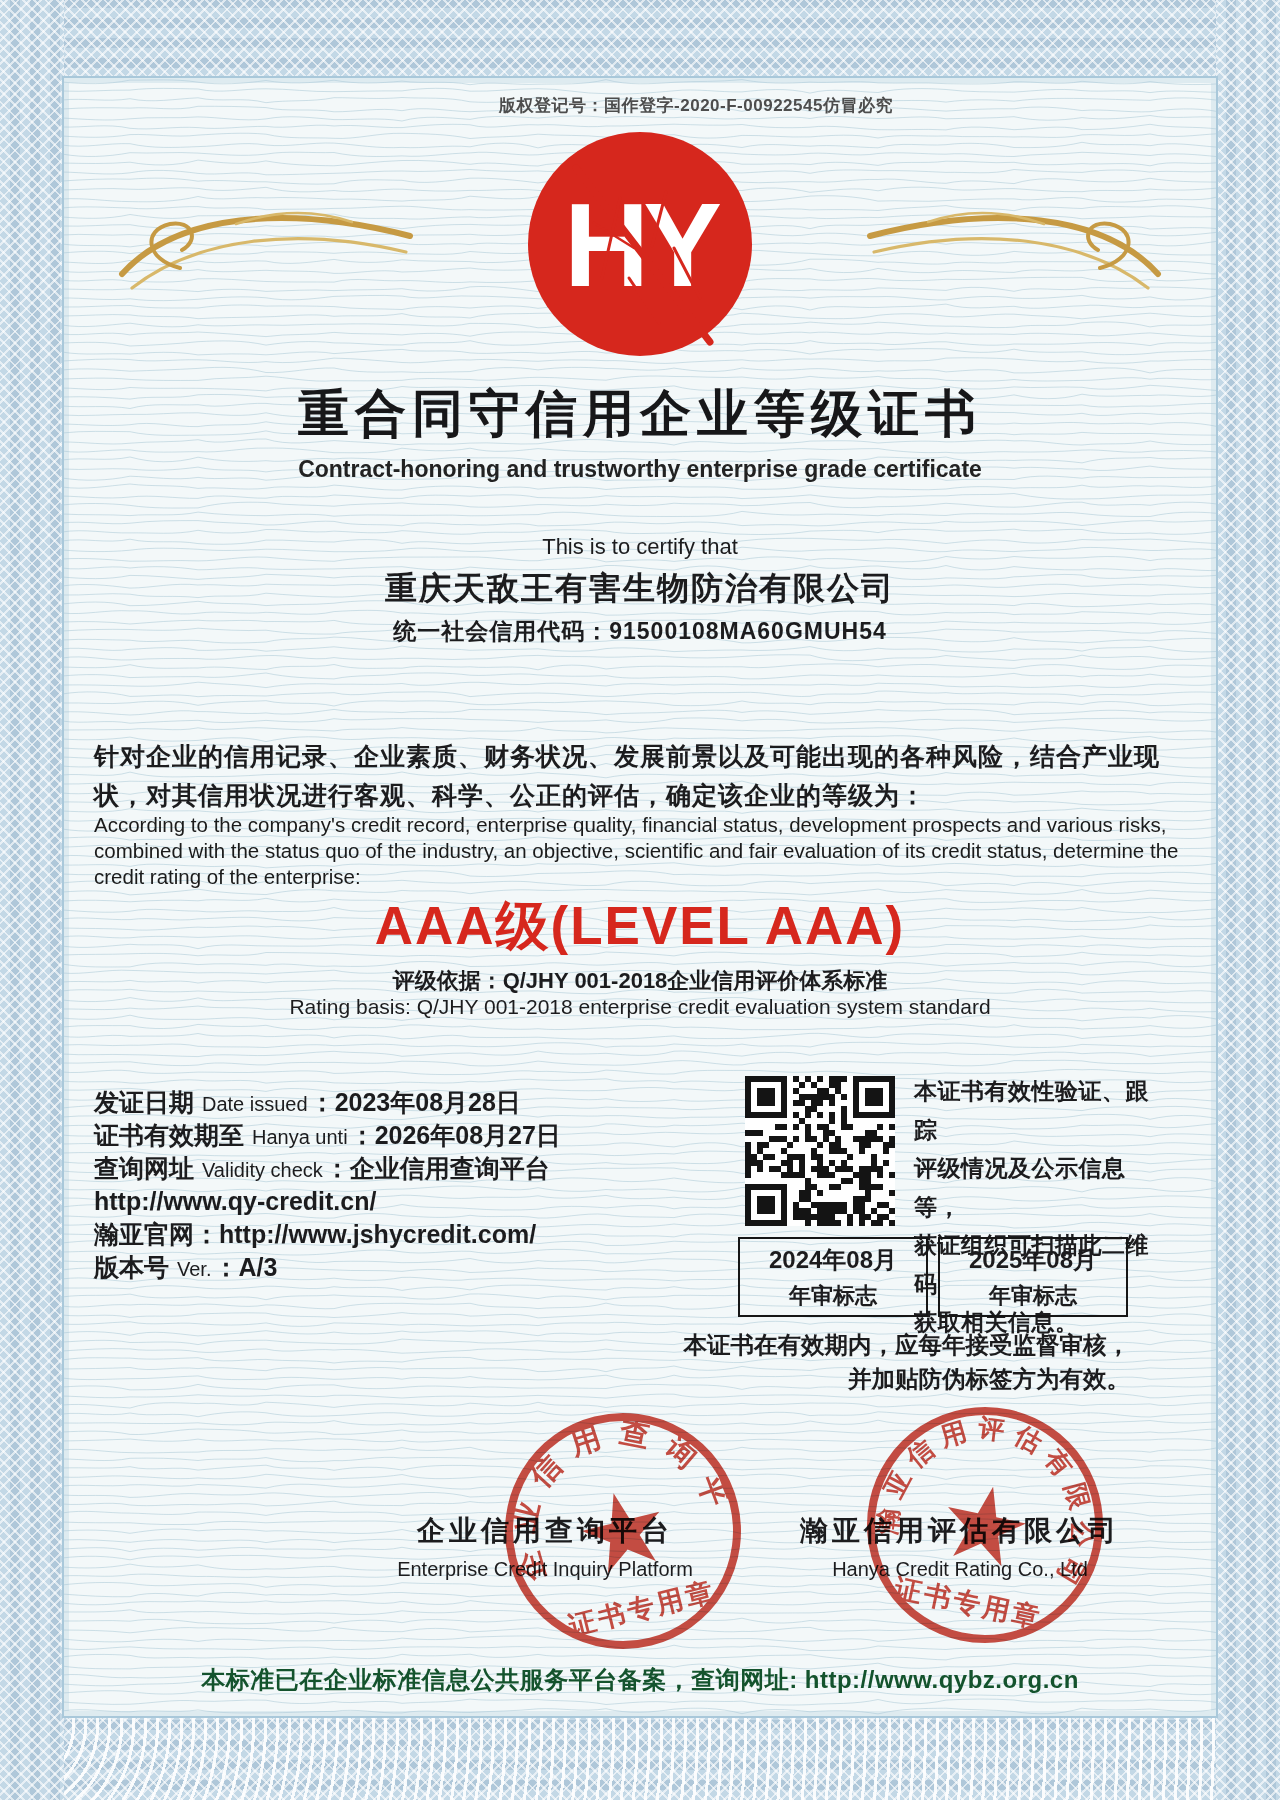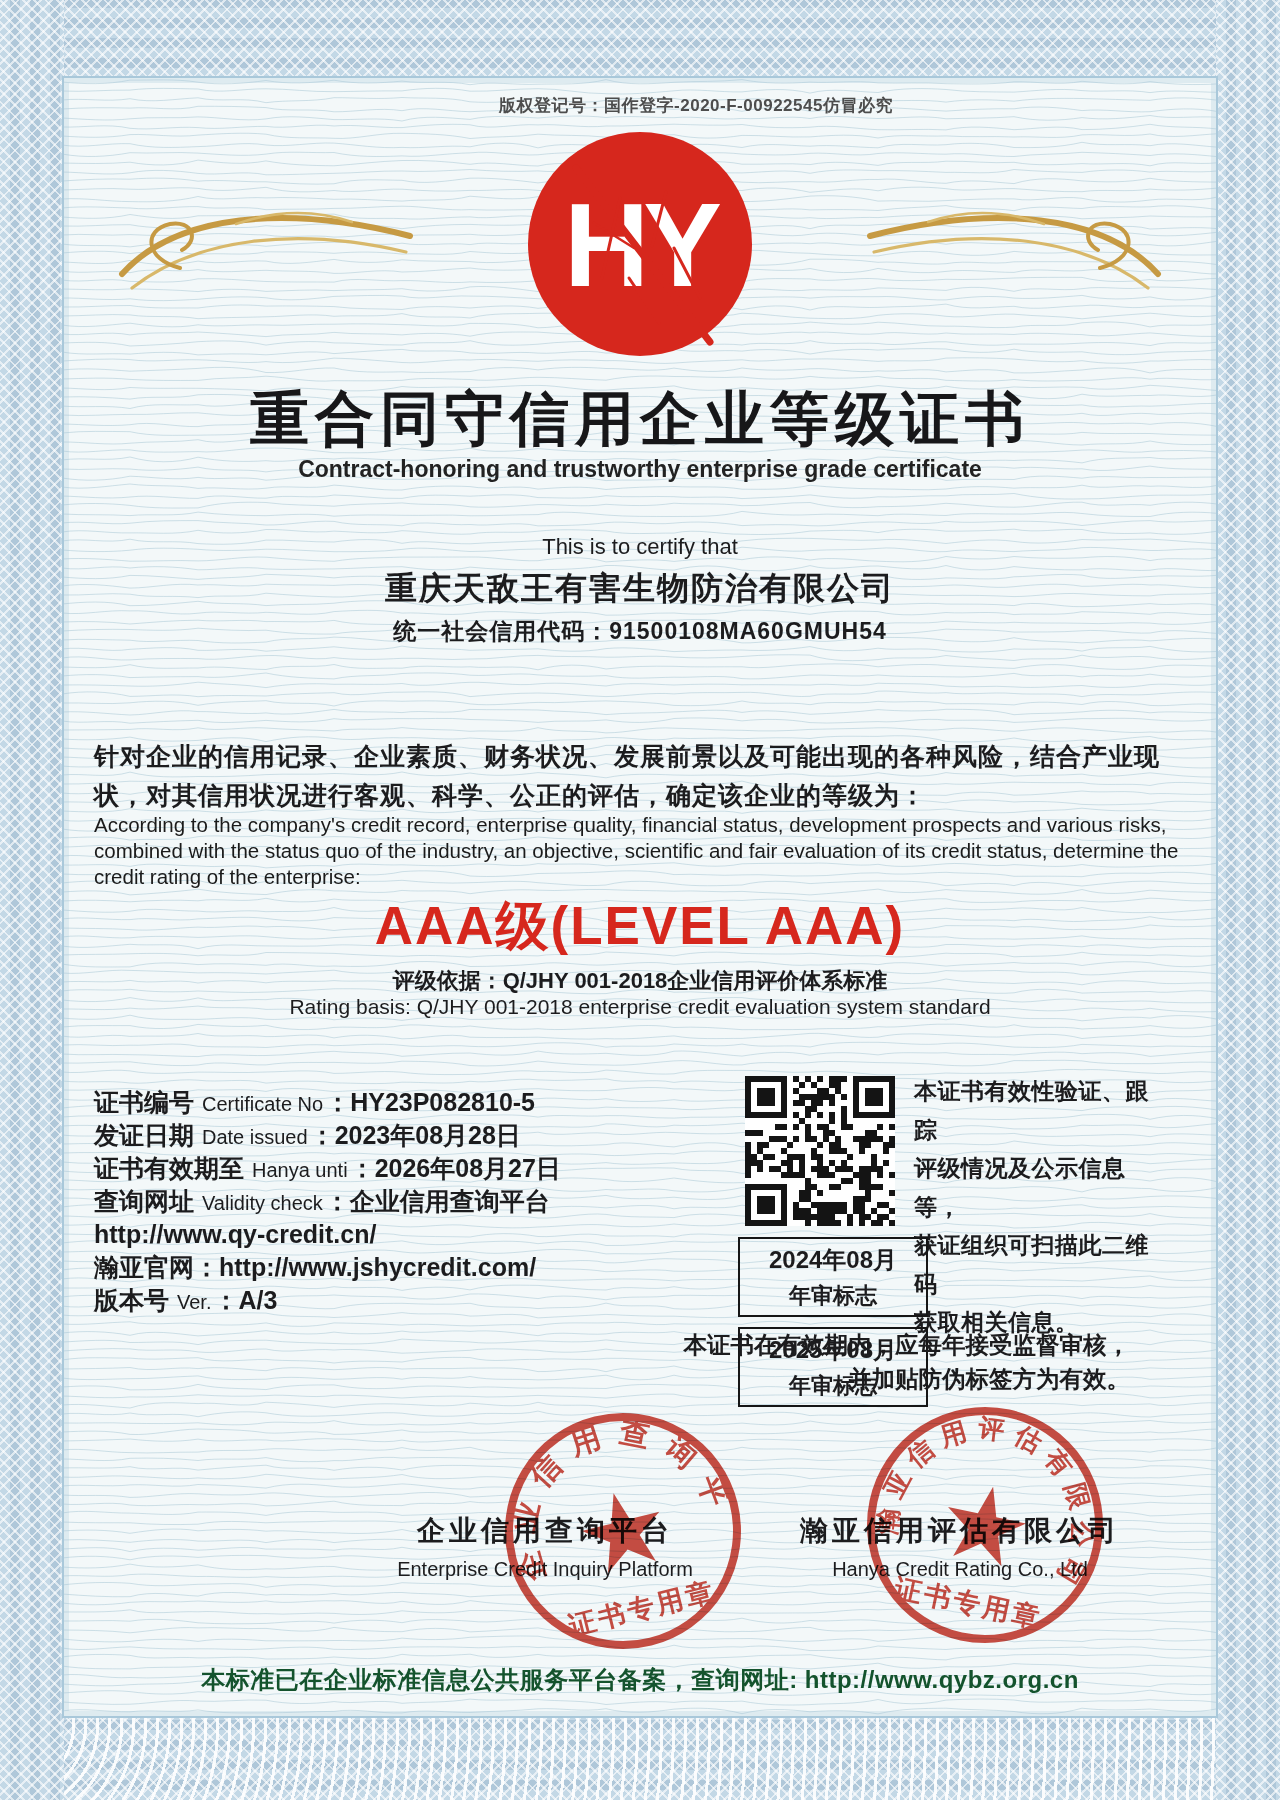--- a/index.html
+++ b/index.html
@@ -48,21 +48,21 @@
   .logo{position:absolute;left:524px;top:128px;width:232px;height:232px;z-index:3;}
   .logo-text{font-size:118px;font-weight:900;fill:#ffffff;text-anchor:middle;
     font-family:"Liberation Sans","DejaVu Sans",sans-serif;letter-spacing:-6px;}
   .crack{stroke:#d6271d;fill:none;stroke-linecap:round;}
   .flourish{position:absolute;top:196px;width:300px;height:110px;z-index:3;}
   .flourish.fl-left{left:116px;}
   .flourish.fl-right{right:116px;transform:scaleX(-1);}
   .gold1{stroke:#c69a43;fill:none;stroke-linecap:round;}
   .gold2{stroke:#d8b86a;fill:none;stroke-linecap:round;}
 
-  .title-cn{top:380px;font-size:59px;font-weight:700;letter-spacing:6px;color:#171719;}
+  .title-cn{top:380px;font-size:51px;font-weight:700;letter-spacing:6px;color:#171719;}
   .title-en{top:456px;font-size:23px;font-weight:600;color:#222;}
   .certify-cn{top:497px;font-size:27px;font-weight:600;letter-spacing:3px;}
   .certify-en{top:534px;font-size:22px;font-weight:500;}
   .company{top:567px;font-size:32px;font-weight:800;letter-spacing:2px;}
   .code{top:616px;font-size:23px;font-weight:600;letter-spacing:1px;}
   .addr{top:648px;font-size:23px;font-weight:600;letter-spacing:1px;}
 
   .para-cn{position:absolute;left:94px;width:1094px;top:737px;z-index:3;
     font-size:25px;font-weight:600;line-height:39px;text-align:left;letter-spacing:1px;}
   .para-en{position:absolute;left:94px;width:1094px;top:812px;z-index:3;
@@ -75,21 +75,21 @@
   .details{position:absolute;left:94px;top:1086px;z-index:3;text-align:left;}
   .drow{height:33px;line-height:33px;white-space:nowrap;}
   .dcn{font-size:25px;font-weight:700;}
   .den{font-size:20px;font-weight:500;margin-left:8px;margin-right:2px;}
   .dval{font-size:25px;font-weight:600;}
 
   .qr{position:absolute;left:745px;top:1076px;width:150px;height:150px;z-index:3;background:#ffffff;}
   .qr-note{position:absolute;left:914px;top:1072px;width:246px;z-index:3;text-align:left;
     font-size:23px;font-weight:600;line-height:38.5px;letter-spacing:0.5px;}
 
-  .boxes{position:absolute;left:738px;top:1237px;z-index:3;display:flex;gap:10px;flex-direction:column;}
+  .boxes{position:absolute;left:738px;top:1237px;z-index:3;display:flex;gap:10px;}
   .rbox{width:190px;height:80px;border:2.5px solid #161616;display:flex;flex-direction:column;
     align-items:center;justify-content:center;}
   .rbox .month{font-size:24px;font-weight:600;}
   .rbox .rlabel{font-size:22px;font-weight:600;margin-top:5px;}
 
   .sup-note{position:absolute;left:600px;right:150px;top:1328px;z-index:3;text-align:right;
     font-size:23.5px;font-weight:600;line-height:34px;}
 
   .org{position:absolute;z-index:3;text-align:center;}
   .org-left{left:380px;top:1512px;width:330px;}
@@ -340,23 +340,20 @@
   <div class="cblock code">统一社会信用代码：91500108MA60GMUH54</div>
 
   <div class="para-cn">针对企业的信用记录、企业素质、财务状况、发展前景以及可能出现的各种风险，结合产业现状，对其信用状况进行客观、科学、公正的评估，确定该企业的等级为：</div>
   <div class="para-en">According to the company's credit record, enterprise quality, financial status, development prospects and various risks, combined with the status quo of the industry, an objective, scientific and fair evaluation of its credit status, determine the credit rating of the enterprise:</div>
 
   <div class="cblock level">AAA级(LEVEL AAA)</div>
   <div class="cblock basis-cn">评级依据：Q/JHY 001-2018企业信用评价体系标准</div>
   <div class="cblock basis-en">Rating basis: Q/JHY 001-2018 enterprise credit evaluation system standard</div>
 
   <div class="details">
-    <div class="drow">
-      <span class="dcn">证书编号</span><span class="den">Certificate No</span><span class="dcn">：</span><span class="dval">HY23P082810-5</span>
-    </div>
     <div class="drow">
       <span class="dcn">发证日期</span><span class="den">Date issued</span><span class="dcn">：</span><span class="dval">2023年08月28日</span>
     </div>
     <div class="drow">
       <span class="dcn">证书有效期至</span><span class="den">Hanya unti</span><span class="dcn">：</span><span class="dval">2026年08月27日</span>
     </div>
     <div class="drow">
       <span class="dcn">查询网址</span><span class="den">Validity check</span><span class="dcn">：</span><span class="dval">企业信用查询平台</span>
     </div>
     <div class="drow">

